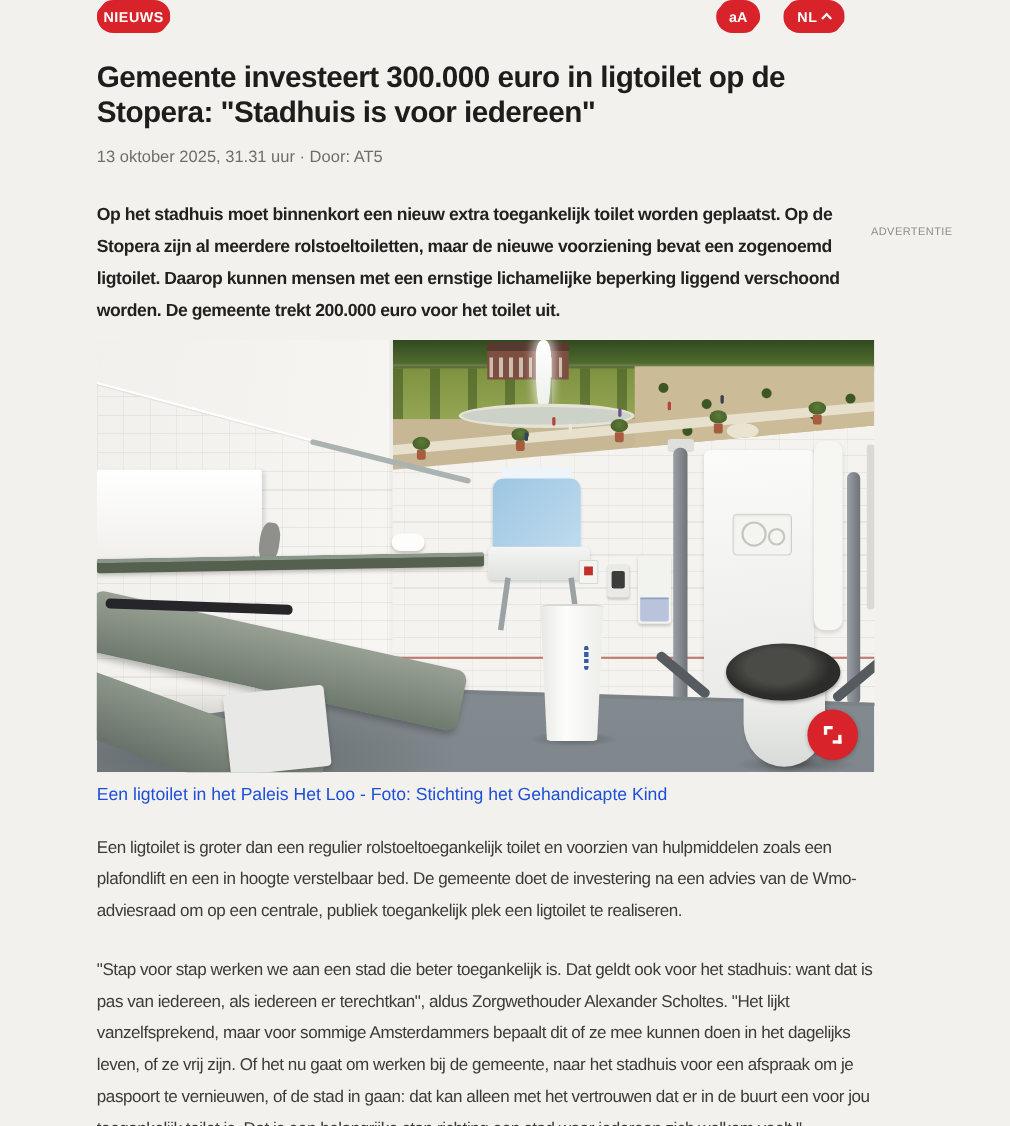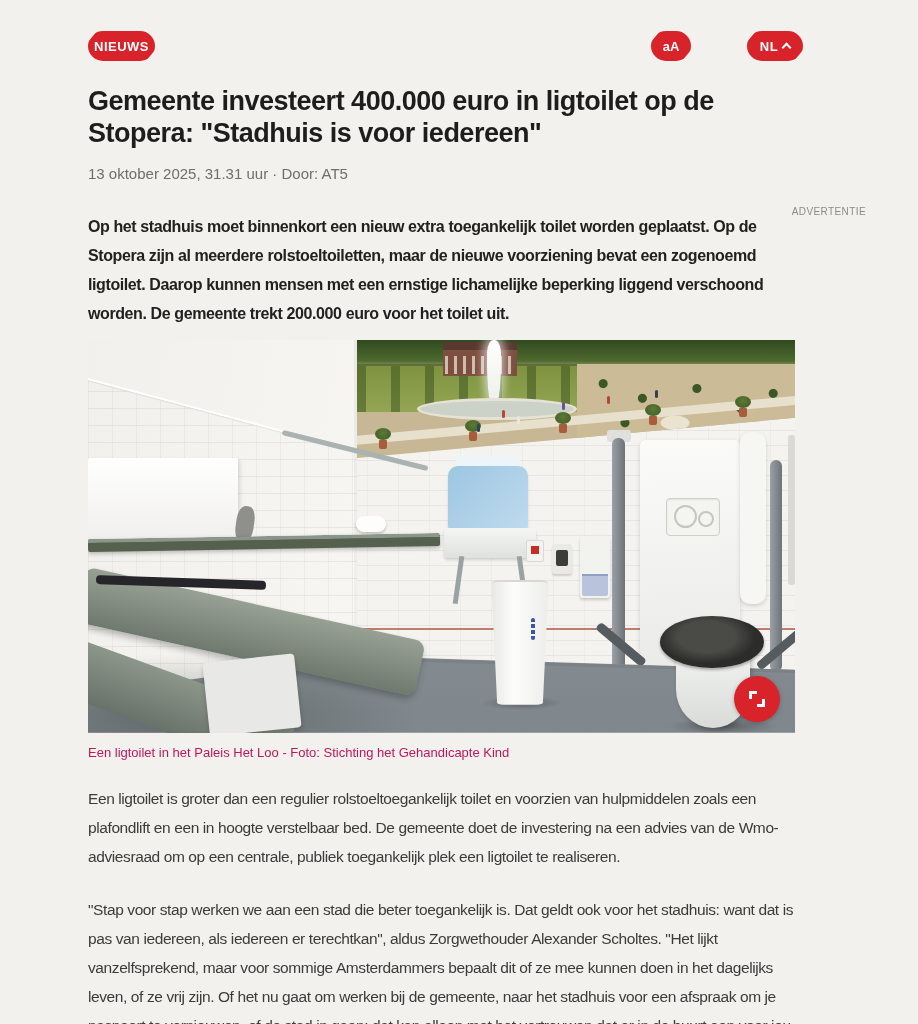--- a/index.html
+++ b/index.html
@@ -7,33 +7,33 @@
   body {
     font-family:"Liberation Sans", sans-serif;
     background:#f2f1ee;
     color:#3b3b39;
     overflow:hidden;
     position:relative;
   }
   .content { position:relative; margin-left:88px; width:707px; }
 
   
-  .topbar { position:relative; height:30px; margin-top:31px; }
+  .topbar { position:relative; height:30px; }
   .pill {
     position:absolute; top:0; height:30px;
     background:#d8232a; color:#fff;
     font-size:13px; font-weight:bold; letter-spacing:.5px;
     display:flex; align-items:center; justify-content:center;
     border-radius:15px;
     clip-path:polygon(9px 0, 100% 0, 100% calc(100% - 11px), calc(100% - 9px) 100%, 0 100%, 0 11px);
     cursor:pointer;
   }
   .pill-news  { left:0;    width:67px; }
   .pill-fontsize { left:563px; width:40px; letter-spacing:0;align-items:center; }
-  .pill-lang  { left:659px; width:56px; gap:5px; }
+  .pill-lang  { left:624px; width:56px; gap:5px; }
   .chevron-up {
     width:7px; height:7px; margin-top:3px;
     border-left:2.5px solid #fff; border-top:2.5px solid #fff;
     transform:rotate(45deg);
   }
 
   
   h1.headline {
     margin-top:25px;
     font-size:27px; line-height:1.18; font-weight:bold;
@@ -244,21 +244,21 @@
   .expand-btn { left:646px; top:336px; width:46px; height:46px;
     background:#d8232a; border-radius:50%; cursor:pointer;
     box-shadow:0 1px 4px rgba(0,0,0,.25); }
   .expand-icon { position:absolute; left:15px; top:15px; width:16px; height:16px; }
   .expand-icon .tl { position:absolute; left:0; top:0; width:8px; height:8px;
     border-left:3px solid #fff; border-top:3px solid #fff; }
   .expand-icon .br { position:absolute; right:0; bottom:0; width:8px; height:8px;
     border-right:3px solid #fff; border-bottom:3px solid #fff; }
 
   
-  .caption { margin-top:12px; font-size:13px; color:#be185d; }
+  .caption { margin-top:12px; font-size:16px; color:#1d4ed8; }
   .body-text p {
     margin-top:24px;
     font-size:15.5px; letter-spacing:-0.4px; line-height:29px; color:#3b3b39;
   }
 </style>
 </head>
 <body>
 
 <div class="advert-label">ADVERTENTIE</div>
 
@@ -270,21 +270,21 @@
     </div>
     <div class="pill pill-fontsize">
       <span>aA</span>
     </div>
     <div class="pill pill-lang">
       <span>NL</span>
       <span class="chevron-up"></span>
     </div>
   </div>
 
-  <h1 class="headline">Gemeente investeert 400.000 euro in ligtoilet op de Stopera: "Stadhuis is voor iedereen"</h1>
+  <h1 class="headline">Gemeente investeert 300.000 euro in ligtoilet op de Stopera: "Stadhuis is voor iedereen"</h1>
 
   <div class="meta">13 oktober 2025, 31.31 uur · Door: AT5</div>
 
   <p class="intro">Op het stadhuis moet binnenkort een nieuw extra toegankelijk toilet worden geplaatst. Op de Stopera zijn al meerdere rolstoeltoiletten, maar de nieuwe voorziening bevat een zogenoemd ligtoilet. Daarop kunnen mensen met een ernstige lichamelijke beperking liggend verschoond worden. De gemeente trekt 200.000 euro voor het toilet uit.</p>
 
   <div class="photo">
     <div class="abs left-wall">
         <div class="tiles"></div>
       </div>
     <div class="abs wainscot-line"></div>

